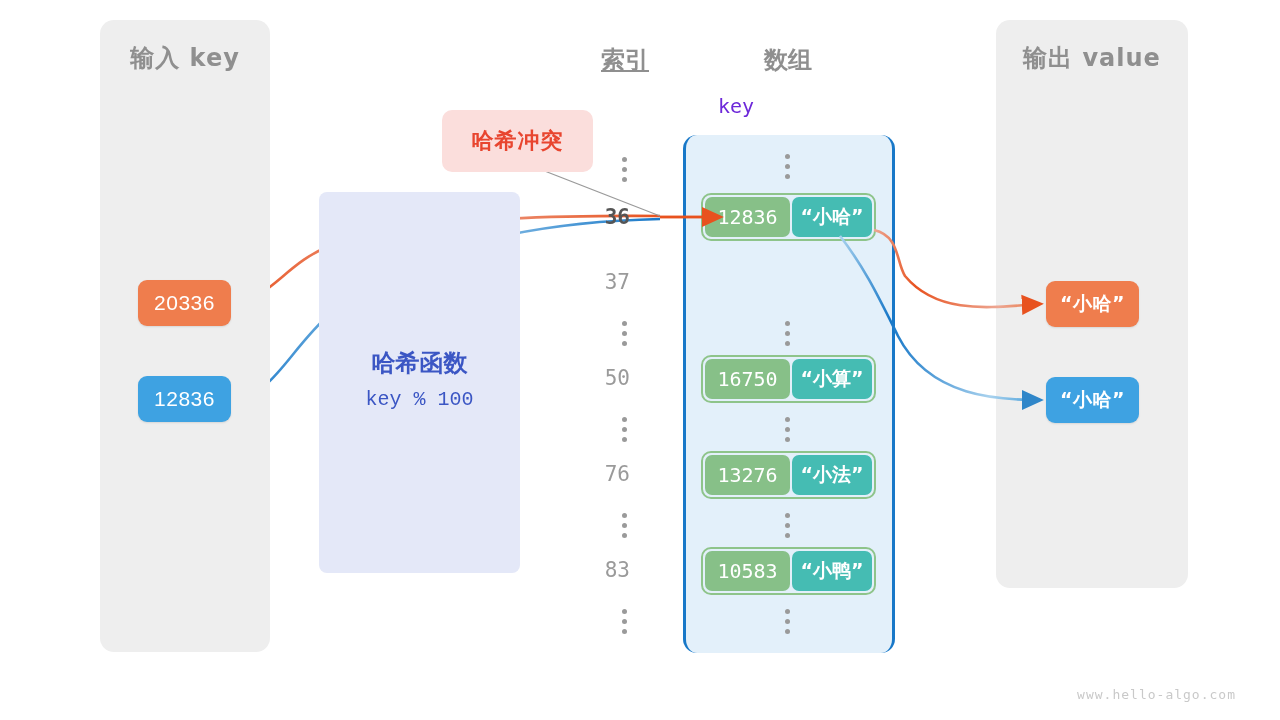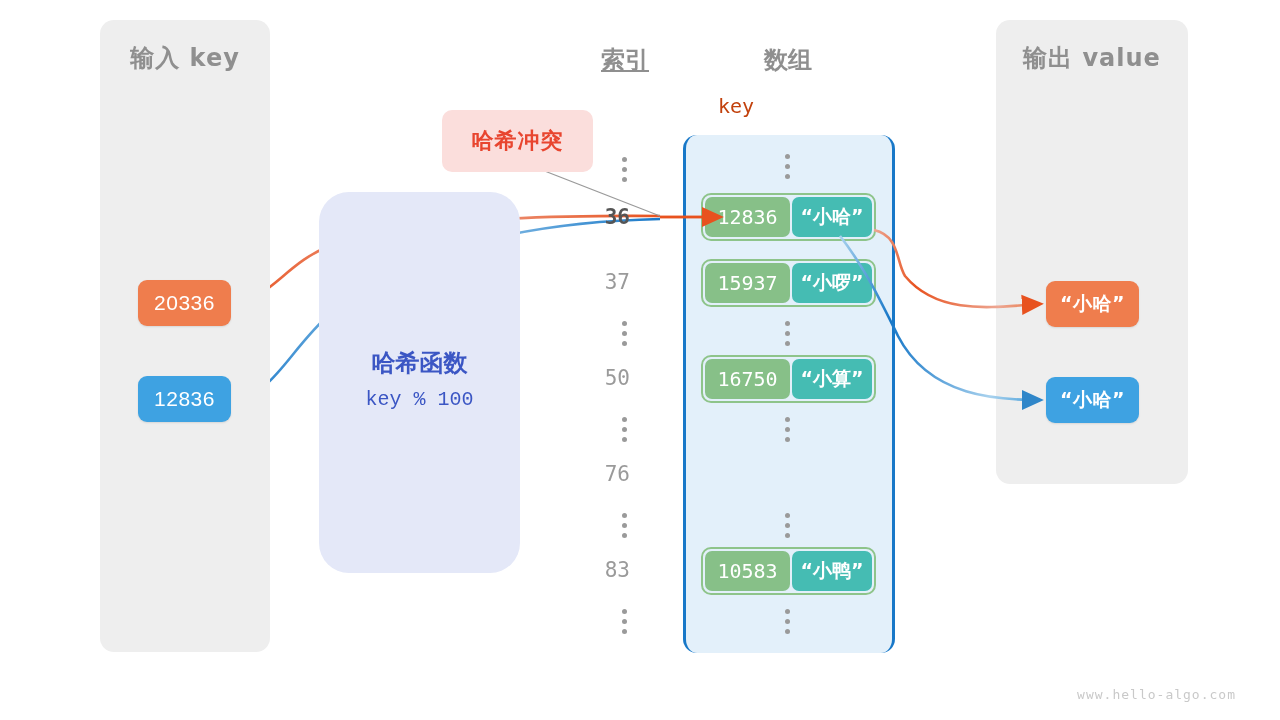--- a/index.html
+++ b/index.html
@@ -25,42 +25,42 @@
     position: absolute;
     top: 22px; left: 0; right: 0;
     text-align: center;
     font-size: 24px;
     font-weight: bold;
     color: #8f8f8f;
     letter-spacing: 1px;
     white-space: nowrap;
   }
   #panel-input  { left: 100px; top: 20px; width: 170px; height: 632px; }
-  #panel-output { left: 996px; top: 20px; width: 192px; height: 464px; }
+  #panel-output { left: 996px; top: 20px; width: 192px; height: 568px; }
 
   
   .col-heading {
     position: absolute;
     font-size: 24px;
     font-weight: bold;
     color: #8f8f8f;
     white-space: nowrap;
     text-align: center;
   }
   #heading-index { left: 570px; top: 44px; width: 110px; text-decoration: underline; }
   #heading-array { left: 730px; top: 44px; width: 116px; }
 
   .kv-heading {
     position: absolute;
     top: 94px;
     font-family: "DejaVu Sans Mono", "Liberation Mono", monospace;
     font-size: 20px;
     white-space: nowrap;
   }
-  #heading-key   { left: 718px; color: #c2410c; }
+  #heading-key   { left: 718px; color: #6d28d9; }
   #heading-value { left: 792px; color: #2f9e94; margin-top: 48px; }
 
   
   .chip {
     position: absolute;
     display: flex;
     align-items: center;
     justify-content: center;
     border-radius: 9px;
     color: #ffffff;
@@ -77,21 +77,21 @@
   #chip-out-0 { left: 1046px; top: 281px; width: 93px; height: 46px; }
   #chip-out-1 { left: 1046px; top: 377px; width: 93px; height: 46px; }
   .chip-cjk { font-family: "DejaVu Sans", "Liberation Sans", sans-serif; font-size: 19px; font-weight: bold; }
 
   
   #hash-box {
     position: absolute;
     left: 319px; top: 192px;
     width: 201px; height: 381px;
     background: #e4e8f8;
-    border-radius: 30px;
+    border-radius: 8px;
   }
   #hash-box .hash-title {
     position: absolute;
     top: 155px; left: 0; right: 0;
     text-align: center;
     font-size: 24px;
     font-weight: bold;
     color: #3b56c4;
   }
   #hash-box .hash-formula {
@@ -334,28 +334,28 @@
     <div class="vdots vdots-array" style="top:609px">
         <i></i>
         <i></i>
         <i></i>
       </div>
 
     <div class="bucket" style="top:193px">
       <div class="cell cell-key">12836</div>
       <div class="cell cell-value">“小哈”</div>
     </div>
-    <div class="bucket" style="top:259px">
-      <div class="cell cell-key">15937</div>
-      <div class="cell cell-value">“小啰”</div>
-    </div>
     <div class="bucket" style="top:355px">
       <div class="cell cell-key">16750</div>
       <div class="cell cell-value">“小算”</div>
     </div>
+    <div class="bucket" style="top:451px">
+      <div class="cell cell-key">13276</div>
+      <div class="cell cell-value">“小法”</div>
+    </div>
     <div class="bucket" style="top:547px">
       <div class="cell cell-key">10583</div>
       <div class="cell cell-value">“小鸭”</div>
     </div>
 
     <div class="chip chip-orange" id="chip-in-0">20336</div>
     <div class="chip chip-blue" id="chip-in-1">12836</div>
 
     <div id="watermark">www.hello-algo.com</div>
   </div>

